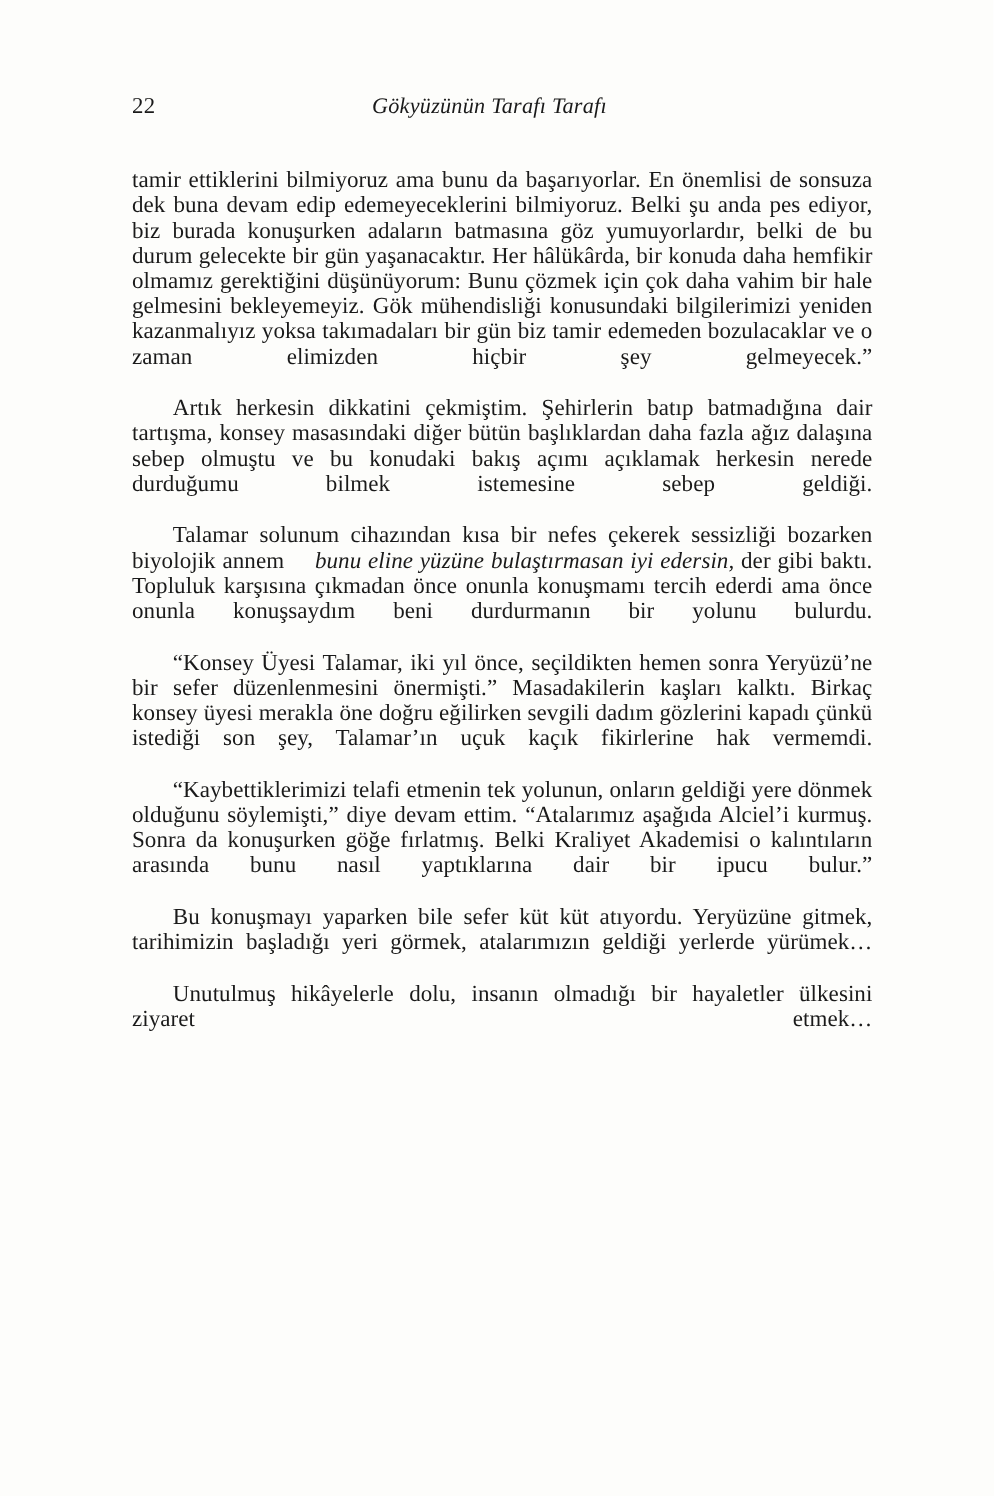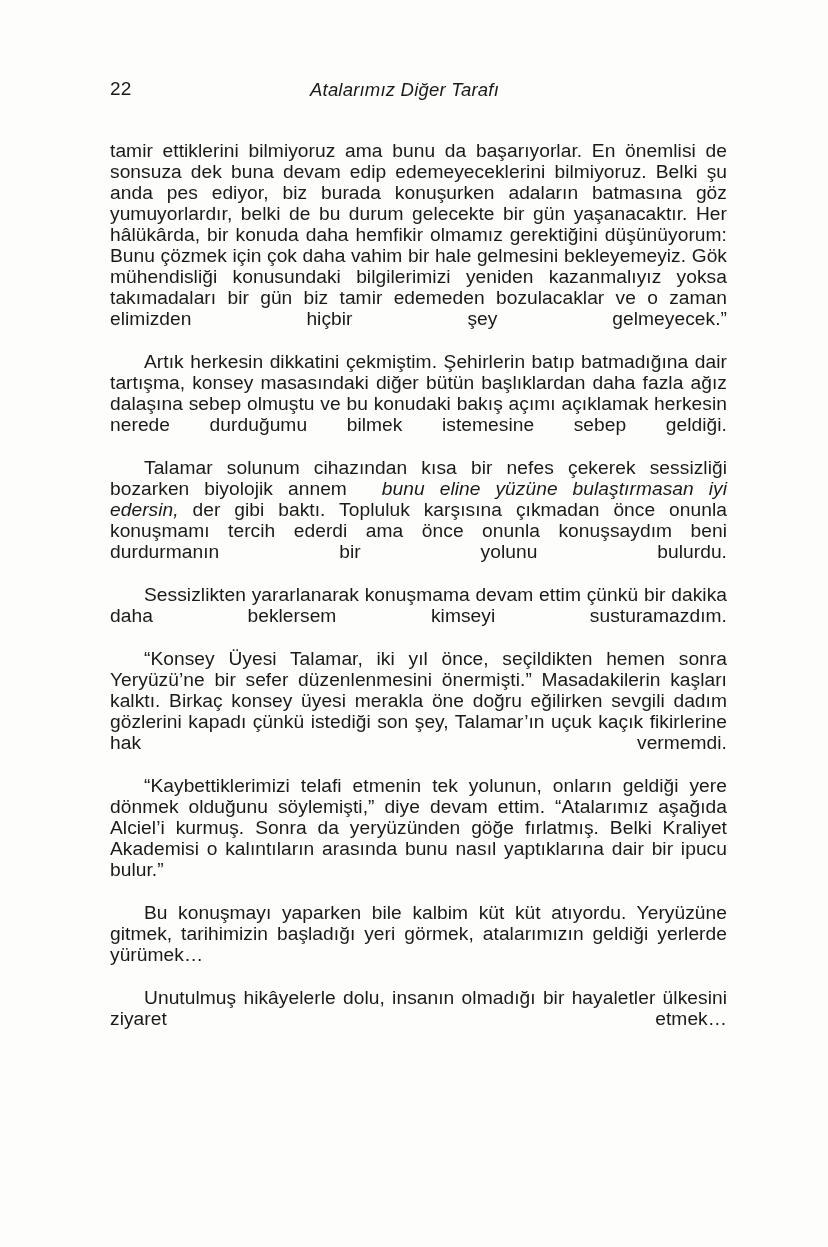--- a/index.html
+++ b/index.html
@@ -6,21 +6,21 @@
     margin: 0;
     padding: 0;
     background: #ffffff;
   }
   .page {
     position: relative;
     width: 828px;
     height: 1247px;
     background: #fdfdfb;
     overflow: hidden;
-    font-family: Liberation Sans, sans-serif;
+    font-family: Liberation Serif, serif;
     color: #1a1a1a;
   }
   .page-header {
     position: absolute;
     top: 78px;
     left: 110px;
     width: 620px;
     height: 26px;
   }
   .folio {
@@ -70,27 +70,26 @@
     width: 100%;
   }
 </style>
 </head>
 <body>
 
 <div class="page">
 
   <div class="page-header">
     <div class="folio">22</div>
-    <div class="running-title">Atalarımız Diğer Tarafı</div>
+    <div class="running-title">Gökyüzünün Tarafı Tarafı</div>
   </div>
 
   <div class="body-text">
       <p>tamir ettiklerini bilmiyoruz ama bunu da başarıyorlar. En önemlisi de sonsuza dek buna devam edip edemeyeceklerini bilmiyoruz. Belki şu anda pes ediyor, biz burada konuşurken adaların batmasına göz yumuyorlardır, belki de bu durum gelecekte bir gün yaşanacaktır. Her hâlükârda, bir konuda daha hemfikir olmamız gerektiğini düşünüyorum: Bunu çözmek için çok daha vahim bir hale gelmesini bekleyemeyiz. Gök mühendisliği konusundaki bilgilerimizi yeniden kazanmalıyız yoksa takımadaları bir gün biz tamir edemeden bozulacaklar ve o zaman elimizden hiçbir şey gelmeyecek.”</p>
       <p class="indent">Artık herkesin dikkatini çekmiştim. Şehirlerin batıp batmadığına dair tartışma, konsey masasındaki diğer bütün başlıklardan daha fazla ağız dalaşına sebep olmuştu ve bu konudaki bakış açımı açıklamak herkesin nerede durduğumu bilmek istemesine sebep geldiği.</p>
       <p class="indent">Talamar solunum cihazından kısa bir nefes çekerek sessizliği bozarken biyolojik annem <em>bunu eline yüzüne bulaştırmasan iyi edersin,</em> der gibi baktı. Topluluk karşısına çıkmadan önce onunla konuşmamı tercih ederdi ama önce onunla konuşsaydım beni durdurmanın bir yolunu bulurdu.</p>
-      <p class="indent">Sessizlikten yararlanarak konuşmama devam ettim çünkü bir dakika daha beklersem kimseyi susturamazdım.</p>
       <p class="indent">“Konsey Üyesi Talamar, iki yıl önce, seçildikten hemen sonra Yeryüzü’ne bir sefer düzenlenmesini önermişti.” Masadakilerin kaşları kalktı. Birkaç konsey üyesi merakla öne doğru eğilirken sevgili dadım gözlerini kapadı çünkü istediği son şey, Talamar’ın uçuk kaçık fikirlerine hak vermemdi.</p>
-      <p class="indent">“Kaybettiklerimizi telafi etmenin tek yolunun, onların geldiği yere dönmek olduğunu söylemişti,” diye devam ettim. “Atalarımız aşağıda Alciel’i kurmuş. Sonra da yeryüzünden göğe fırlatmış. Belki Kraliyet Akademisi o kalıntıların arasında bunu nasıl yaptıklarına dair bir ipucu bulur.”</p>
-      <p class="indent">Bu konuşmayı yaparken bile kalbim küt küt atıyordu. Yeryüzüne gitmek, tarihimizin başladığı yeri görmek, atalarımızın geldiği yerlerde yürümek…</p>
+      <p class="indent">“Kaybettiklerimizi telafi etmenin tek yolunun, onların geldiği yere dönmek olduğunu söylemişti,” diye devam ettim. “Atalarımız aşağıda Alciel’i kurmuş. Sonra da konuşurken göğe fırlatmış. Belki Kraliyet Akademisi o kalıntıların arasında bunu nasıl yaptıklarına dair bir ipucu bulur.”</p>
+      <p class="indent">Bu konuşmayı yaparken bile sefer küt küt atıyordu. Yeryüzüne gitmek, tarihimizin başladığı yeri görmek, atalarımızın geldiği yerlerde yürümek…</p>
       <p class="indent">Unutulmuş hikâyelerle dolu, insanın olmadığı bir hayaletler ülkesini ziyaret etmek…</p>
     </div>
 
 </div>
 
 </body></html>

